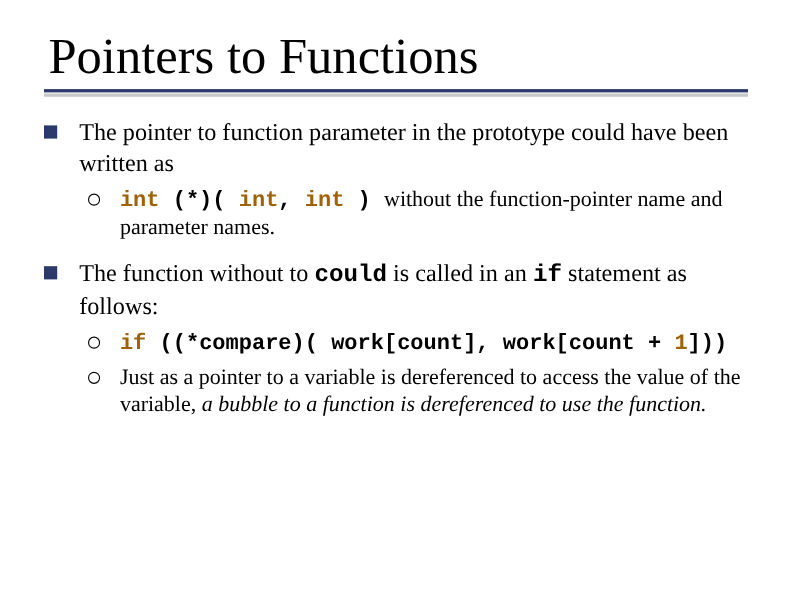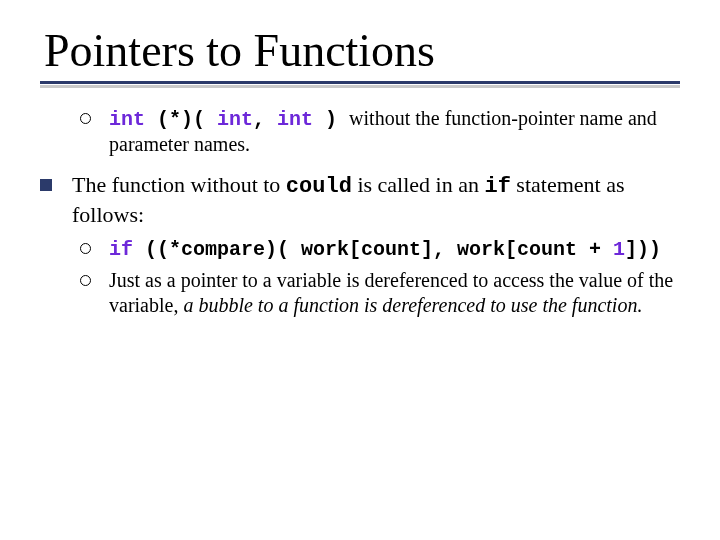--- a/index.html
+++ b/index.html
@@ -78,41 +78,45 @@
     box-sizing: border-box;
   }
   .lvl2 .text {
     flex: 1 1 auto;
   }
   .mono {
     font-family: "Courier New", Courier, monospace;
     font-weight: bold;
   }
   .kw-blue {
-    color: #6d28d9;
+    color: #a16207;
   }
   .italic {
     font-style: italic;
   }
 </style>
 </head>
 <body>
 
 <div class="slide">
 
   <div class="title-block">
     <div class="title">Pointers to Functions</div>
     <div class="title-rules">
       <div class="rule-dark"></div>
       <div class="rule-light"></div>
     </div>
   </div>
 
   <div class="body">
 
+    <div class="lvl1">
+      <div class="bullet-sq"></div>
+      <div class="text">The pointer to function parameter in the prototype could have been written as</div>
+    </div>
 
     <div class="lvl2">
       <div class="bullet-circ"></div>
       <div class="text">
         <span class="mono kw-blue">int</span><span class="mono"> (*)( </span><span class="mono kw-blue">int</span><span class="mono">, </span><span class="mono kw-blue">int</span><span class="mono"> ) </span><span>without the function-pointer name and parameter names.</span>
       </div>
     </div>
 
     <div class="lvl1">
       <div class="bullet-sq"></div>

